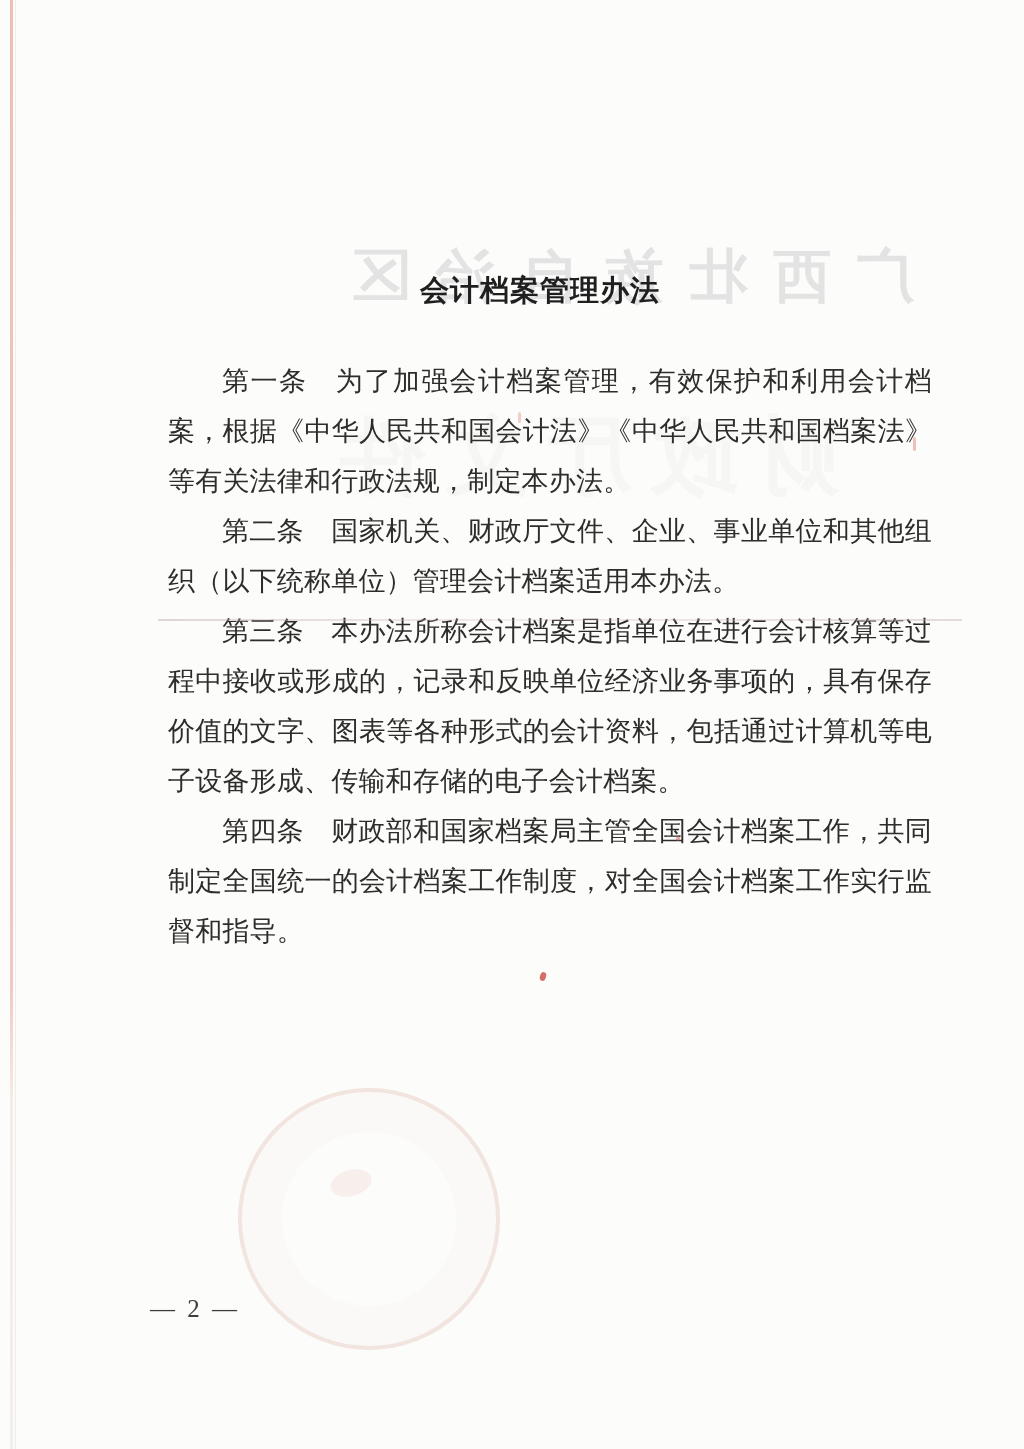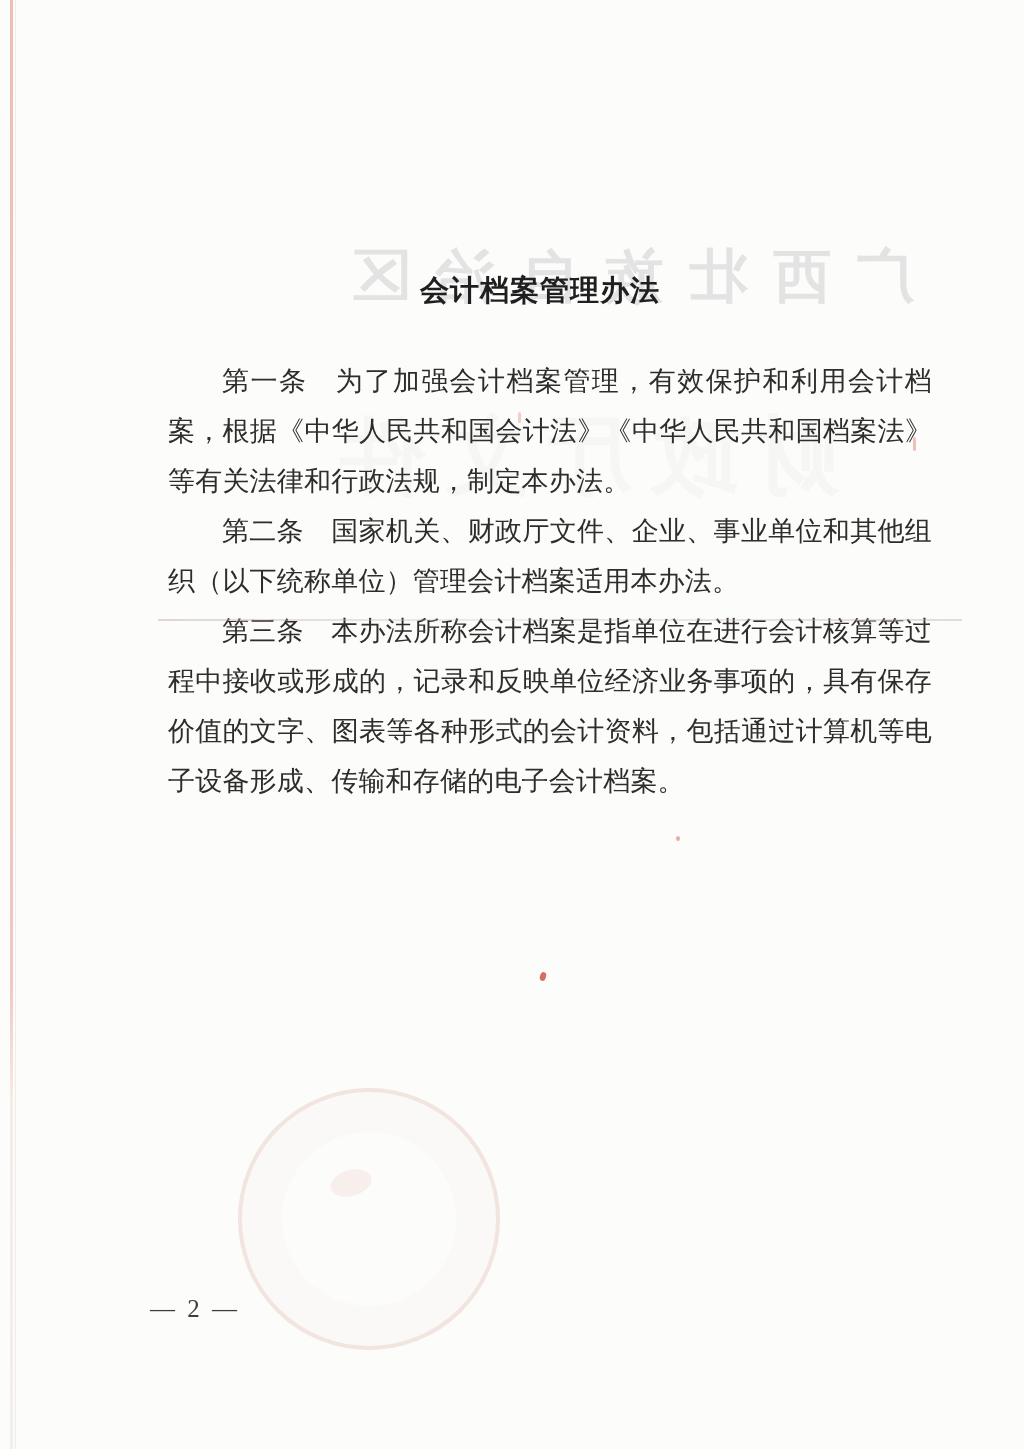--- a/index.html
+++ b/index.html
@@ -123,20 +123,21 @@
 
   <div class="ghost ghost-mid">财政厅文件</div>
 
   <h1 class="doc-title">会计档案管理办法</h1>
 
   <div class="doc-body">
 
   <p>第一条　为了加强会计档案管理，有效保护和利用会计档案，根据《中华人民共和国会计法》《中华人民共和国档案法》等有关法律和行政法规，制定本办法。</p>
       <p>第二条　国家机关、财政厅文件、企业、事业单位和其他组织（以下统称单位）管理会计档案适用本办法。</p>
       <p>第三条　本办法所称会计档案是指单位在进行会计核算等过程中接收或形成的，记录和反映单位经济业务事项的，具有保存价值的文字、图表等各种形式的会计资料，包括通过计算机等电子设备形成、传输和存储的电子会计档案。</p>
+      <p>第四条　财政部和国家档案局主管全国会计档案工作，共同制定全国统一的会计档案工作制度，对全国会计档案工作实行监督和指导。</p>
     </div>
 
   <div class="streak-line"></div>
 
   <div class="stamp-ring"></div>
   <div class="stamp-blob"></div>
 
   <div class="speck s1"></div>
   <div class="speck s2"></div>
   <div class="speck s3"></div>

